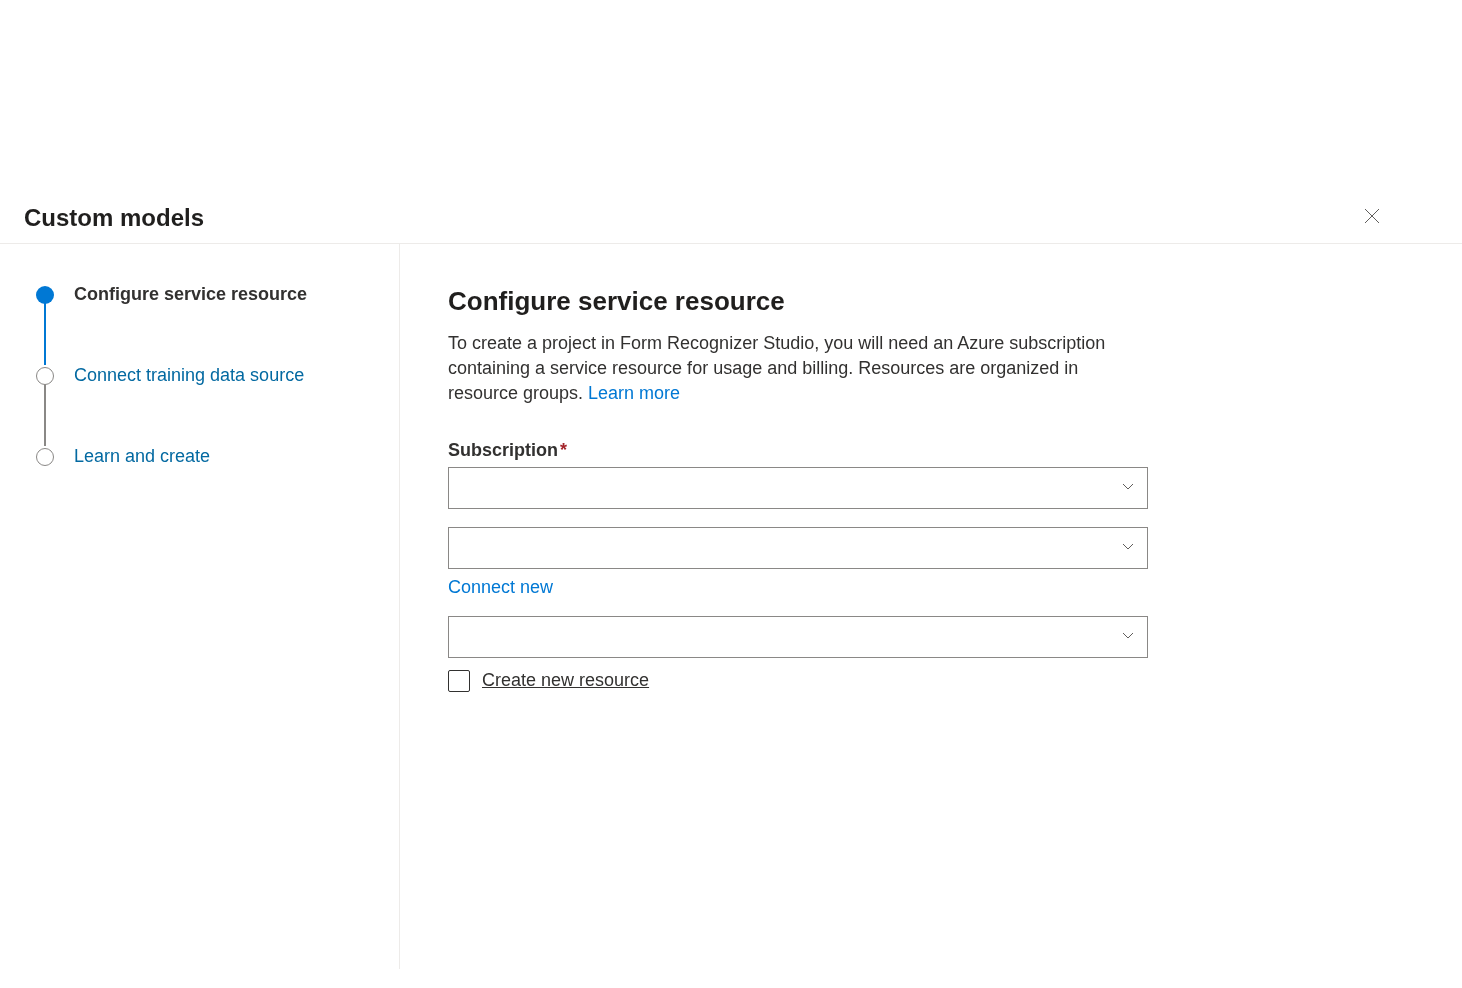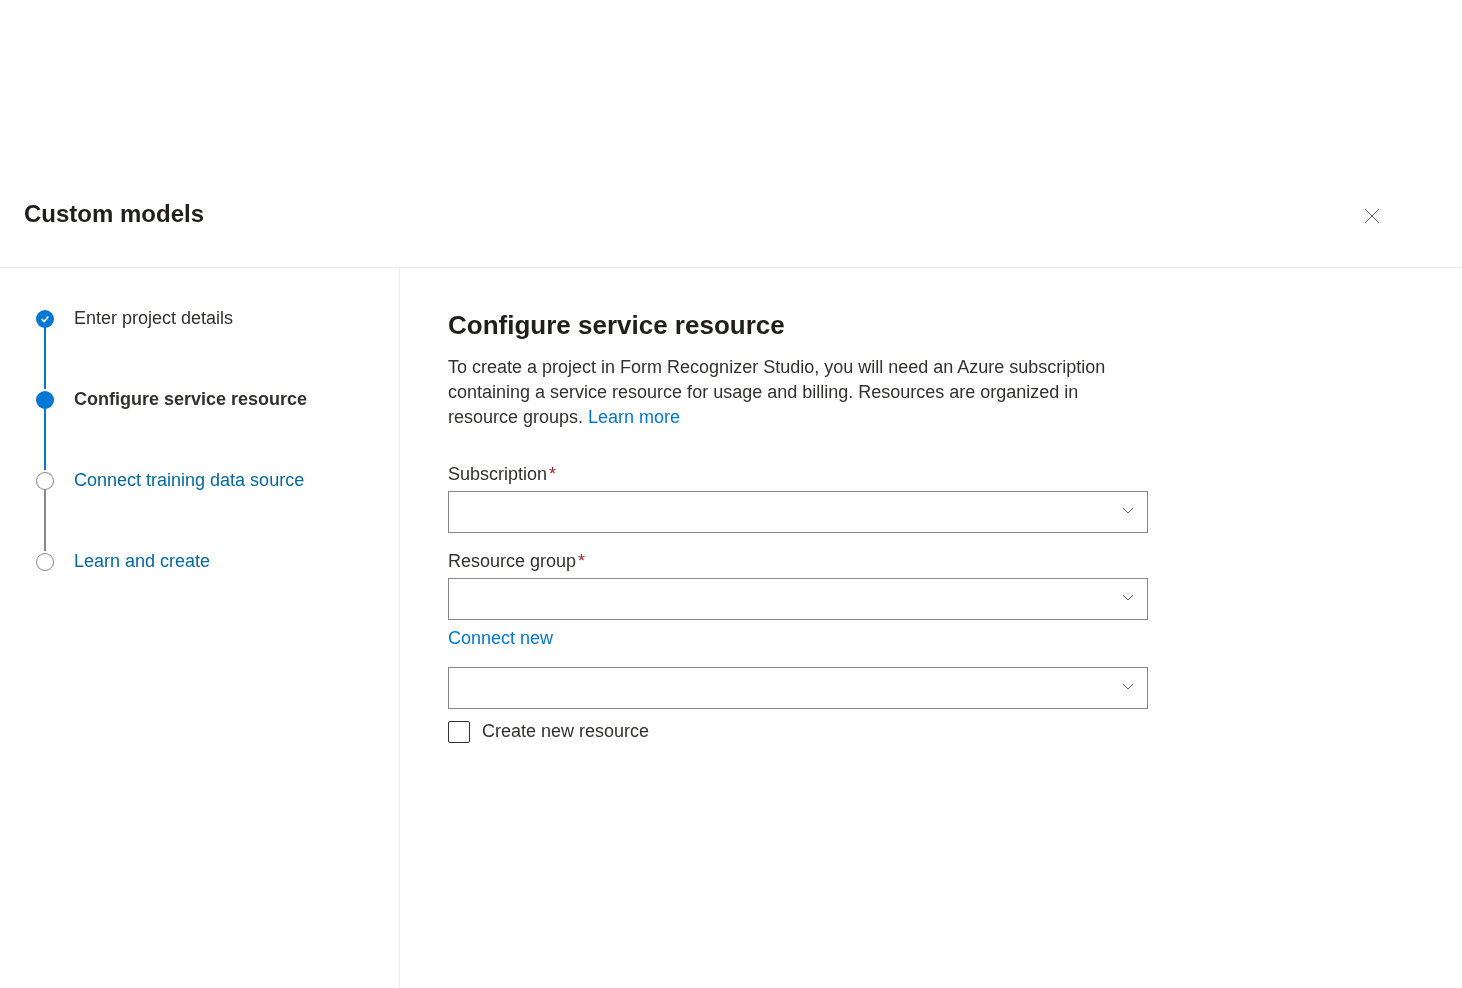--- a/index.html
+++ b/index.html
@@ -8,24 +8,24 @@
       padding: 0;
     }
     body {
       font-family: "Segoe UI", -apple-system, BlinkMacSystemFont, sans-serif;
       background: #ffffff;
       color: #323130;
       width: 1462px;
       height: 988px;
     }
     .header {
-      padding: 200px 24px 32px 24px;
+      padding: 200px 24px 8px 24px;
       display: flex;
       justify-content: space-between;
-      align-items: flex-start;
+      align-items: center;
       border-bottom: 1px solid #edebe9;
     }
     .header-title {
       font-size: 24px;
       font-weight: 600;
       color: #201f1e;
     }
     .close-btn {
       background: none;
       border: none;
@@ -131,21 +131,21 @@
       text-decoration: none;
       cursor: pointer;
     }
     .form-group {
       margin-bottom: 18px;
       max-width: 700px;
     }
     .form-label {
       display: block;
       font-size: 18px;
-      font-weight: 400;
+      font-weight: 700;
       color: #323130;
       margin-bottom: 6px;
     }
     .required {
       color: #a4262c;
       margin-left: 2px;
     }
     .dropdown {
       width: 100%;
       height: 42px;
@@ -165,20 +165,21 @@
       color: #0078d4;
       font-size: 18px;
       text-decoration: none;
       cursor: pointer;
       display: inline-block;
       margin-top: 8px;
     }
     .checkbox-row {
       display: flex;
       margin-top: 12px;
+      text-decoration: underline;
     }
     .checkbox {
       width: 22px;
       height: 22px;
       border: 1px solid #323130;
       border-radius: 2px;
       background: #fff;
       cursor: pointer;
       margin-right: 12px;
     }
@@ -198,29 +199,20 @@
         <line x1="1" y1="1" x2="15" y2="15"></line>
         <line x1="15" y1="1" x2="1" y2="15"></line>
       </svg>
     </span>
   </button>
 </div>
 
 <div class="content">
   <nav class="sidebar">
     <ul class="step-list">
-      <li class="step-item">
-        <span class="step-indicator completed">
-          <svg viewBox="0 0 12 12" fill="none" stroke="#fff" stroke-width="2">
-            <polyline points="2,6 5,9 10,3"></polyline>
-          </svg>
-        </span>
-        <span class="step-connector active"></span>
-        <span class="step-label completed">Enter project details</span>
-      </li>
       <li class="step-item">
         <span class="step-indicator current"></span>
         <span class="step-connector active"></span>
         <span class="step-label current">Configure service resource</span>
       </li>
       <li class="step-item">
         <span class="step-indicator pending"></span>
         <span class="step-connector"></span>
         <span class="step-label">Connect training data source</span>
       </li>
@@ -245,23 +237,20 @@
         <span></span>
         <span>
           <svg viewBox="0 0 14 14" fill="none" stroke="#605e5c" stroke-width="1">
             <polyline points="2,5 7,10 12,5"></polyline>
           </svg>
         </span>
       </div>
     </div>
 
     <div class="form-group">
-      <label class="form-label">
-        <span>Resource group</span><span class="required">*</span>
-      </label>
       <div class="dropdown">
         <span></span>
         <span>
           <svg viewBox="0 0 14 14" fill="none" stroke="#605e5c" stroke-width="1">
             <polyline points="2,5 7,10 12,5"></polyline>
           </svg>
         </span>
       </div>
       <a class="create-new-link">Connect new</a>
     </div>

